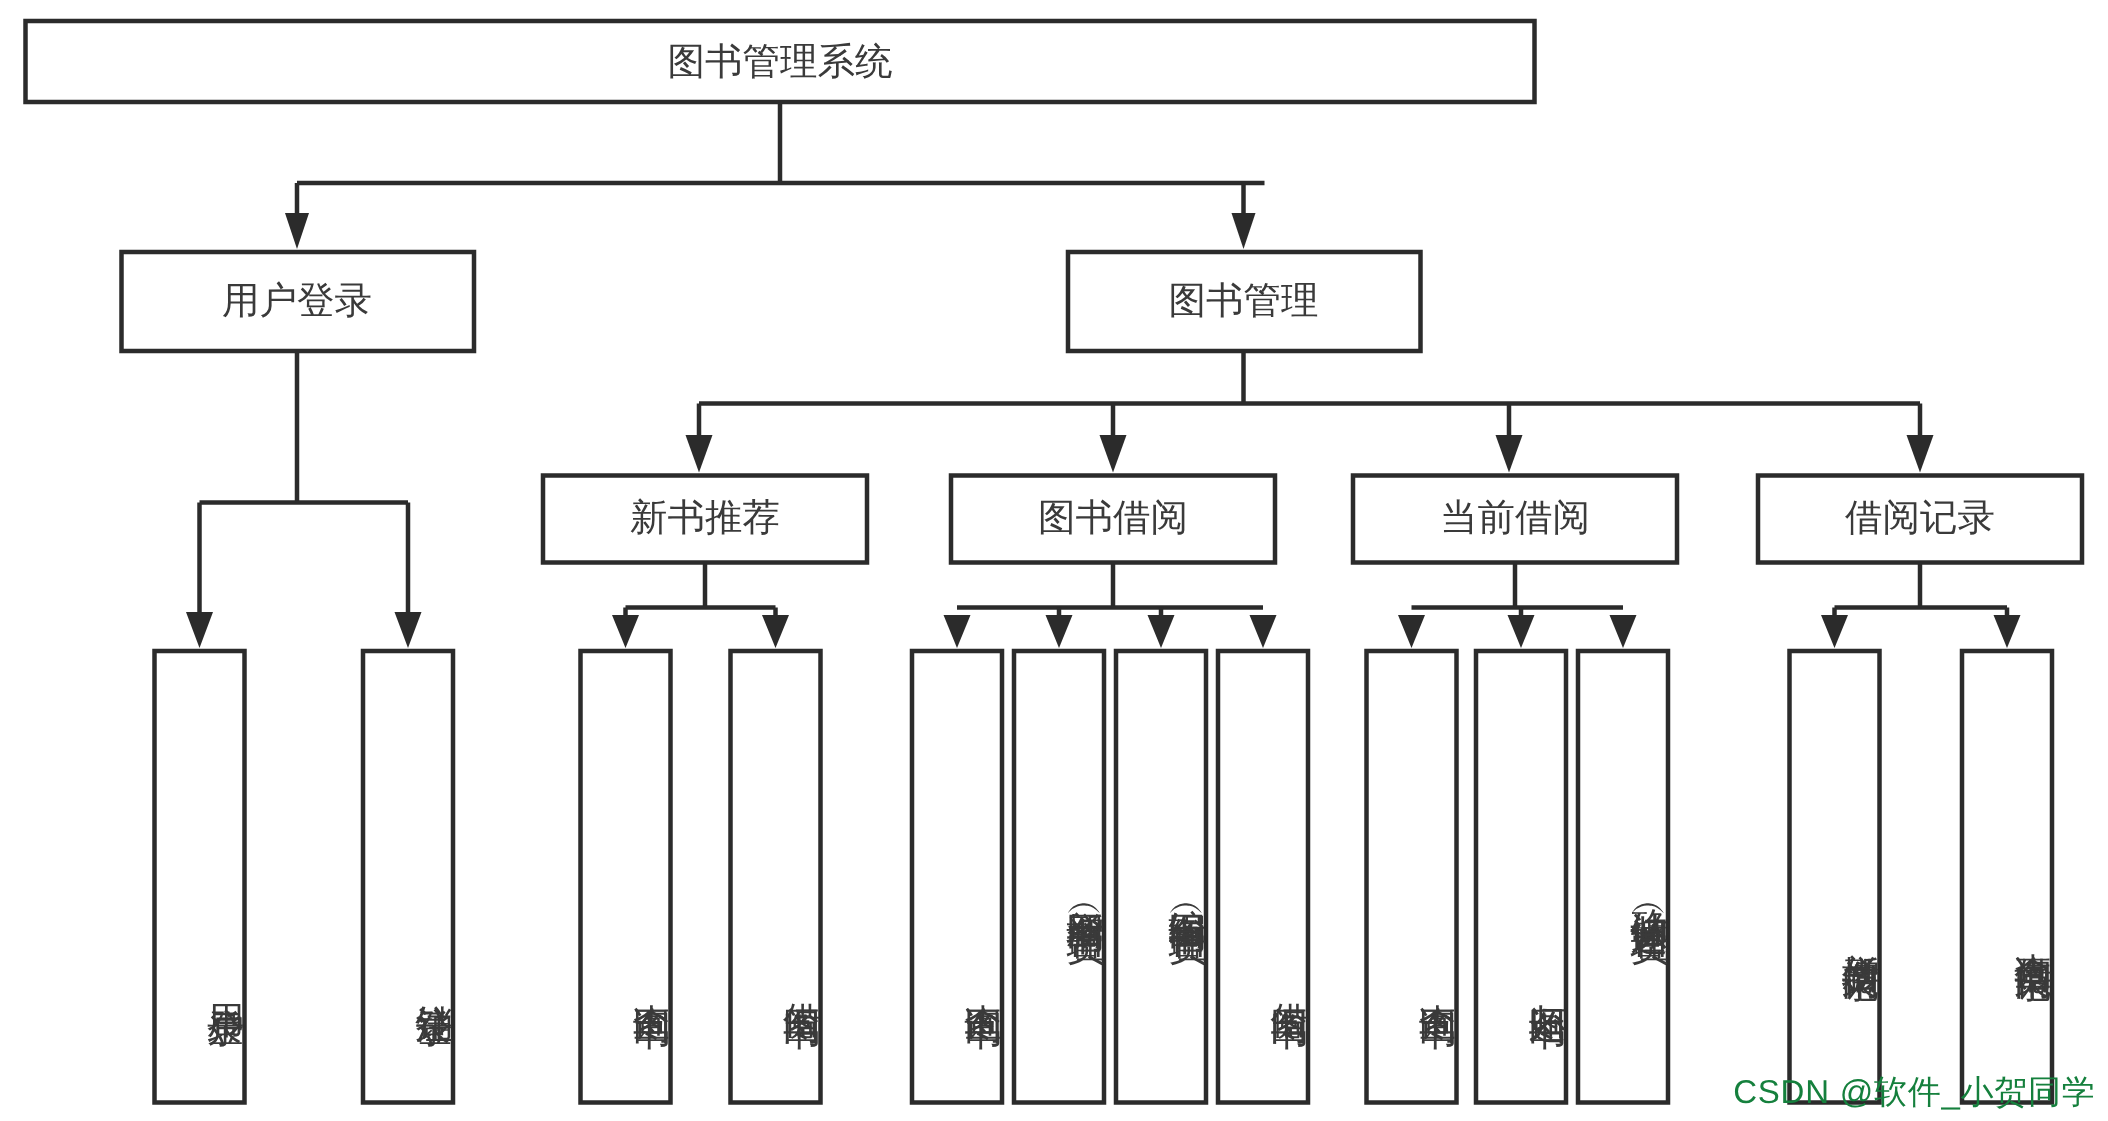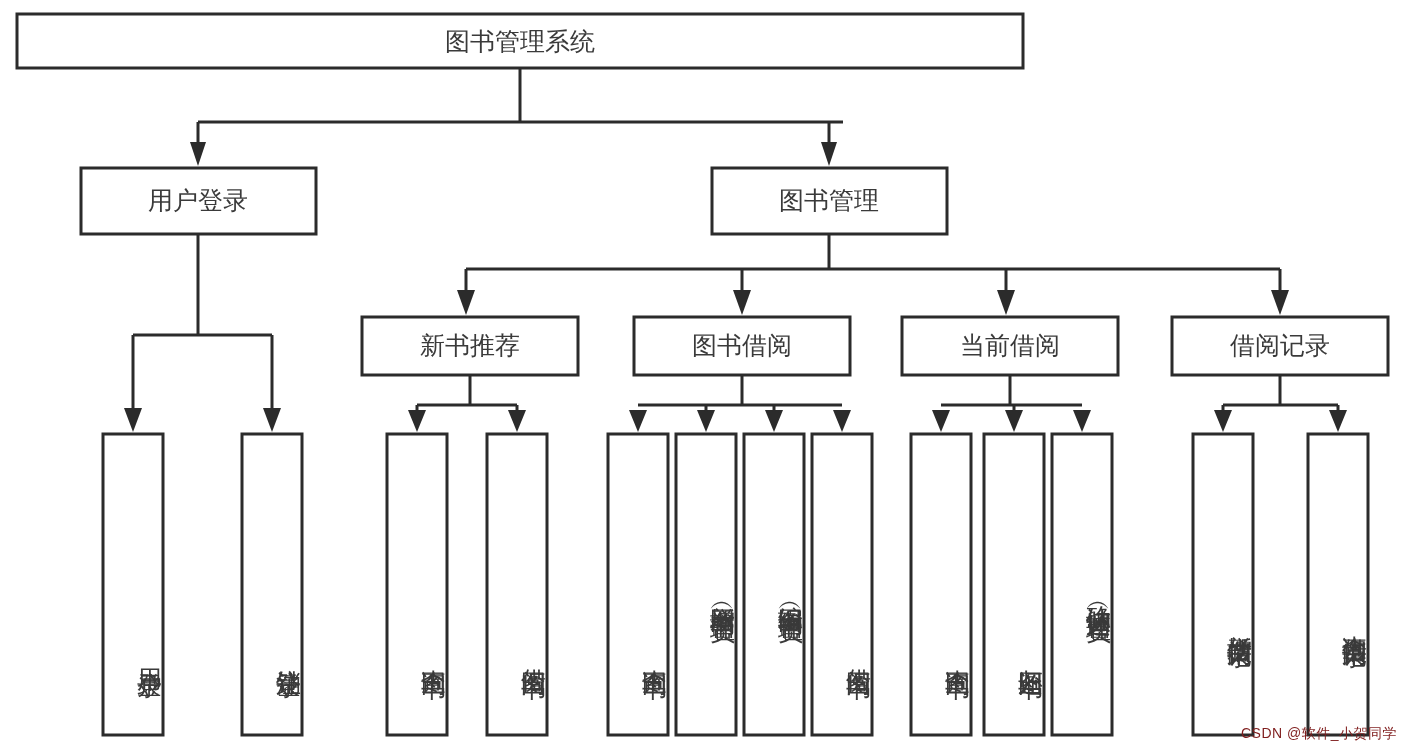--- a/index.html
+++ b/index.html
@@ -61,22 +61,22 @@
     display: flex;
     align-items: flex-start;
     justify-content: center;
     pointer-events: none;
     white-space: nowrap;
   }
   .watermark {
     position: absolute;
     right: 8px;
     bottom: 4px;
-    color: #7f1d1d;
-    font-size: 14px;
+    color: #15803d;
+    font-size: 22px;
     font-family: "Liberation Sans", "DejaVu Sans", sans-serif;
     letter-spacing: 0.5px;
     user-select: none;
   }
 </style>
 </head>
 <body>
 
 <div id="diagram-root">
 

